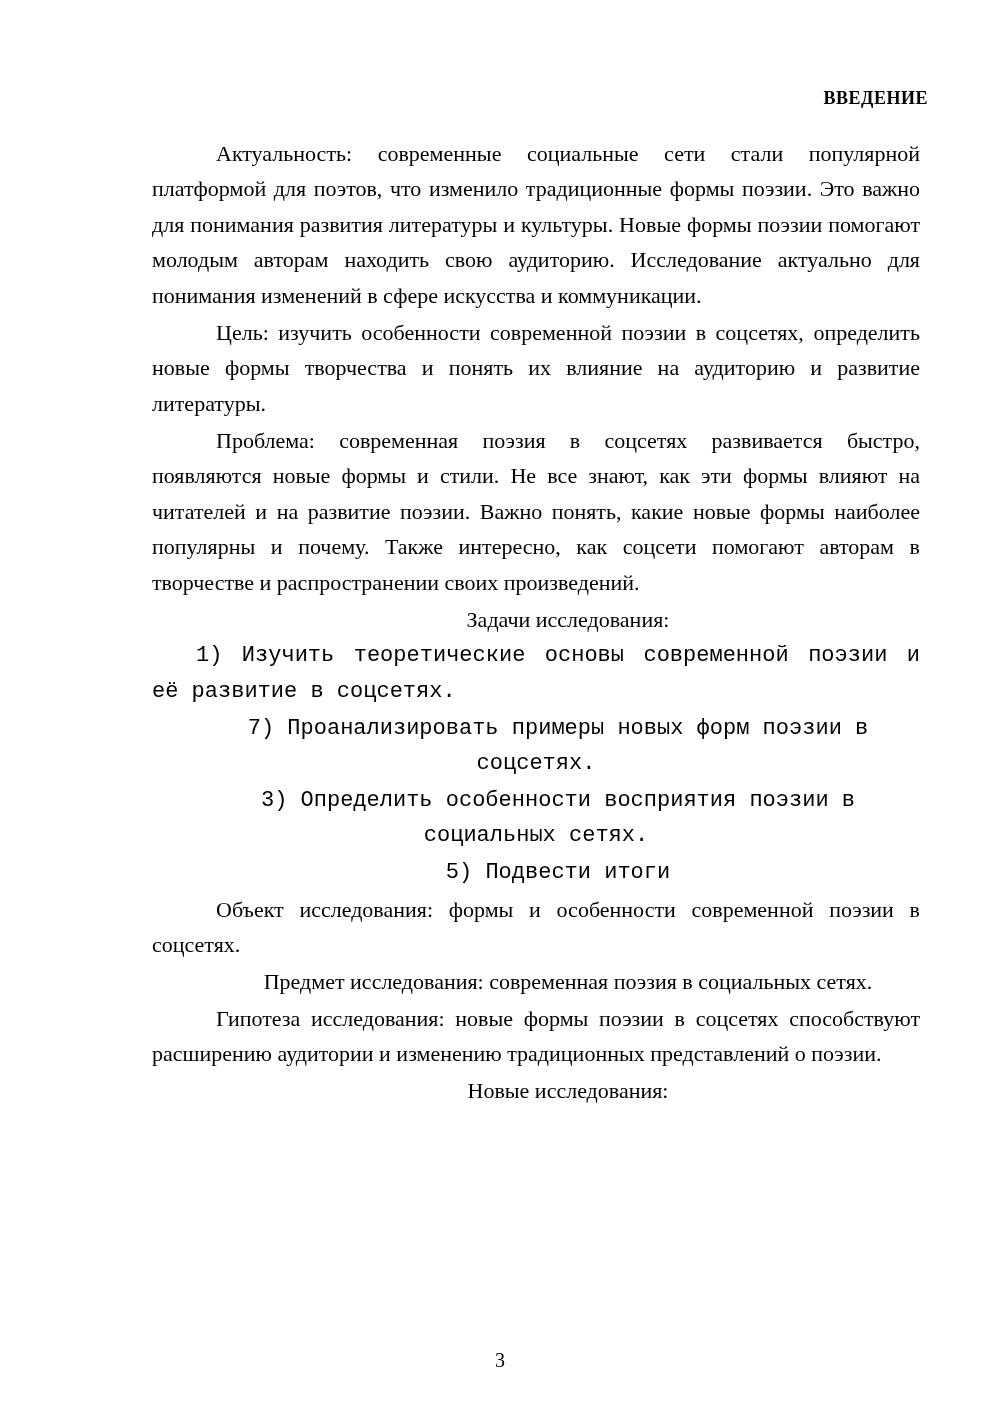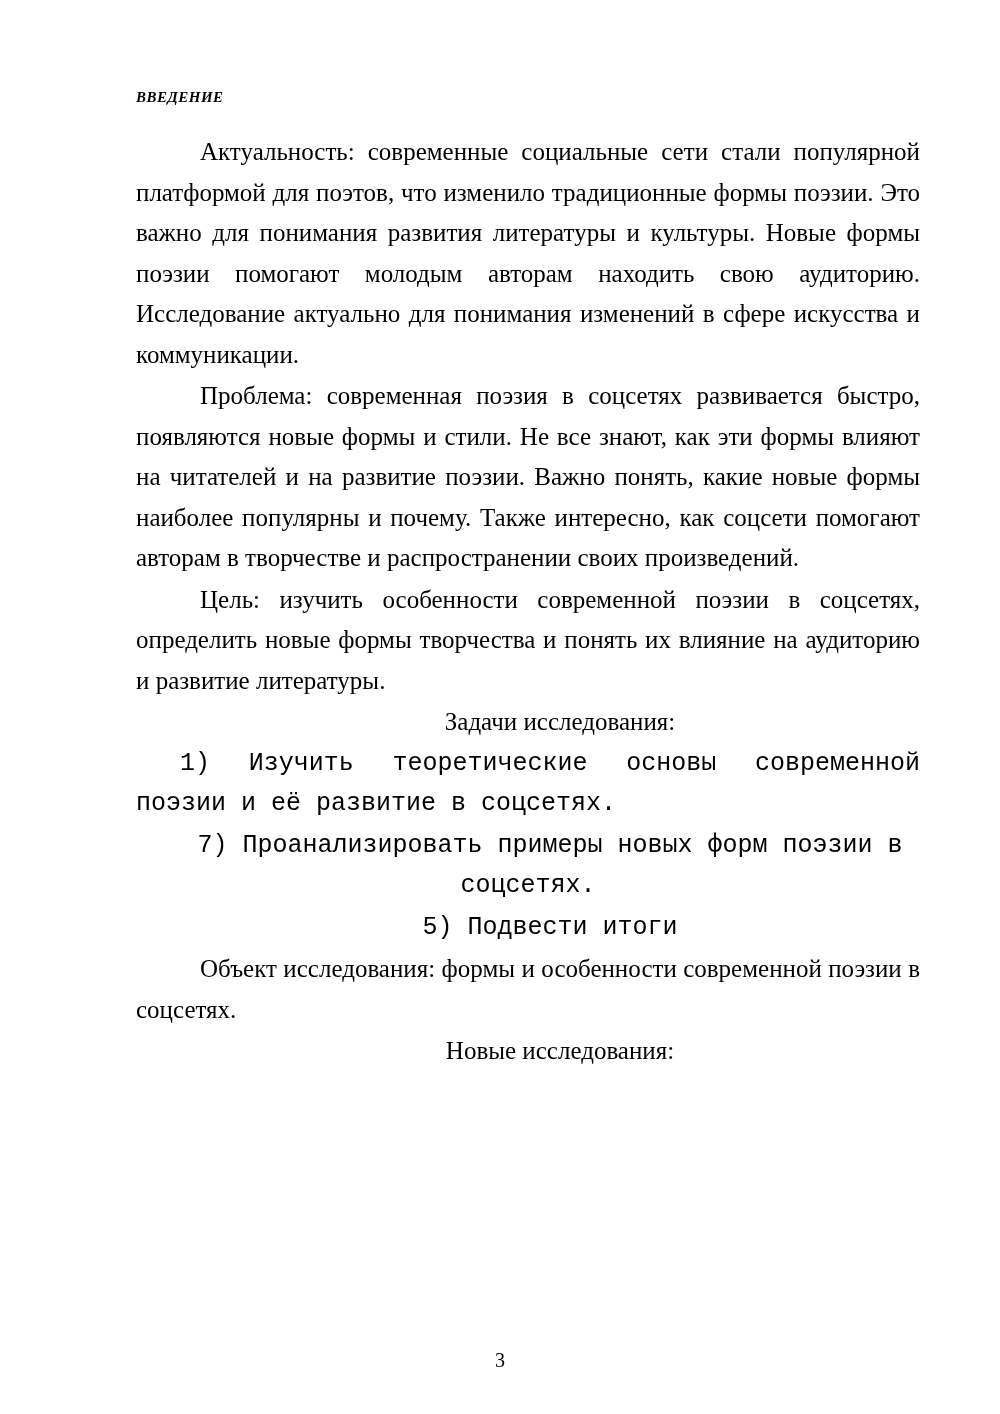--- a/index.html
+++ b/index.html
@@ -16,35 +16,34 @@
     overflow: hidden;
   }
   .page {
     box-sizing: border-box;
     width: 1000px;
     height: 1414px;
     padding: 88px 72px 40px 136px;
     position: relative;
   }
   .doc-title {
-    text-align: left;
+    text-align: right;
     font-weight: bold;
-    font-size: 15px;
+    font-size: 18px;
     letter-spacing: 0.5px;
     margin: 0 0 26px 0;
     line-height: 1.2;
-    font-style: italic;
   }
   .para {
-    font-size: 25px;
+    font-size: 22px;
     line-height: 1.62;
     text-align: justify;
     text-justify: inter-word;
     text-indent: 64px;
-    margin: 0 0 1px 0;
+    margin: 0 0 1px 16px;
     padding-right: 8px;
   }
   .para.small-indent {
     text-indent: 44px;
     font-family: Liberation Mono, monospace;
   }
   .para.no-just {
     text-align: center;
   }
   .page-number {
@@ -57,23 +56,26 @@
   }
 </style>
 </head>
 <body>
 
 <div class="page">
 
   <h1 class="doc-title">ВВЕДЕНИЕ</h1>
 
   <p class="para">Актуальность: современные социальные сети стали популярной платформой для поэтов, что изменило традиционные формы поэзии. Это важно для понимания развития литературы и культуры. Новые формы поэзии помогают молодым авторам находить свою аудиторию. Исследование актуально для понимания изменений в сфере искусства и коммуникации.</p>
+  <p class="para">Цель: изучить особенности современной поэзии в соцсетях, определить новые формы творчества и понять их влияние на аудиторию и развитие литературы.</p>
   <p class="para">Проблема: современная поэзия в соцсетях развивается быстро, появляются новые формы и стили. Не все знают, как эти формы влияют на читателей и на развитие поэзии. Важно понять, какие новые формы наиболее популярны и почему. Также интересно, как соцсети помогают авторам в творчестве и распространении своих произведений.</p>
-  <p class="para">Цель: изучить особенности современной поэзии в соцсетях, определить новые формы творчества и понять их влияние на аудиторию и развитие литературы.</p>
   <p class="para no-just">Задачи исследования:</p>
   <p class="para small-indent">1) Изучить теоретические основы современной поэзии и её развитие в соцсетях.</p>
   <p class="para small-indent no-just">7) Проанализировать примеры новых форм поэзии в соцсетях.</p>
+  <p class="para small-indent no-just">3) Определить особенности восприятия поэзии в социальных сетях.</p>
   <p class="para small-indent no-just">5) Подвести итоги</p>
   <p class="para">Объект исследования: формы и особенности современной поэзии в соцсетях.</p>
+  <p class="para no-just">Предмет исследования: современная поэзия в социальных сетях.</p>
+  <p class="para">Гипотеза исследования: новые формы поэзии в соцсетях способствуют расширению аудитории и изменению традиционных представлений о поэзии.</p>
   <p class="para no-just">Новые исследования:</p>
 
   <div class="page-number">3</div>
 </div>
 
 </body></html>

